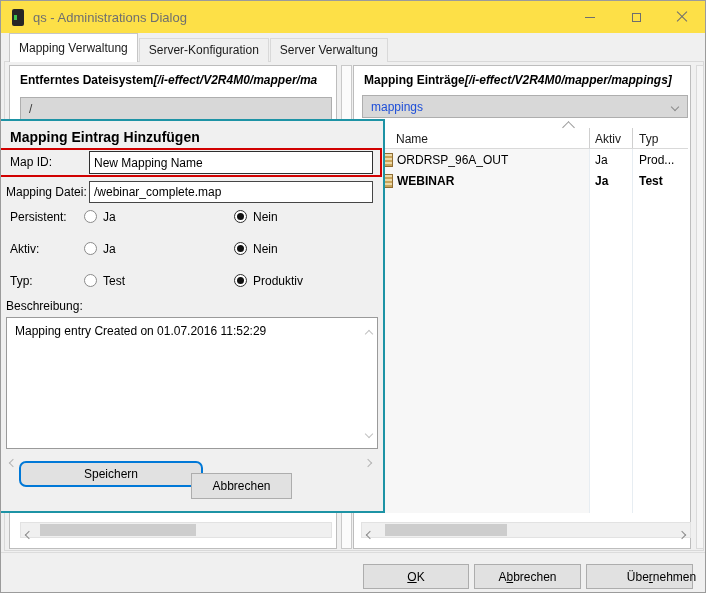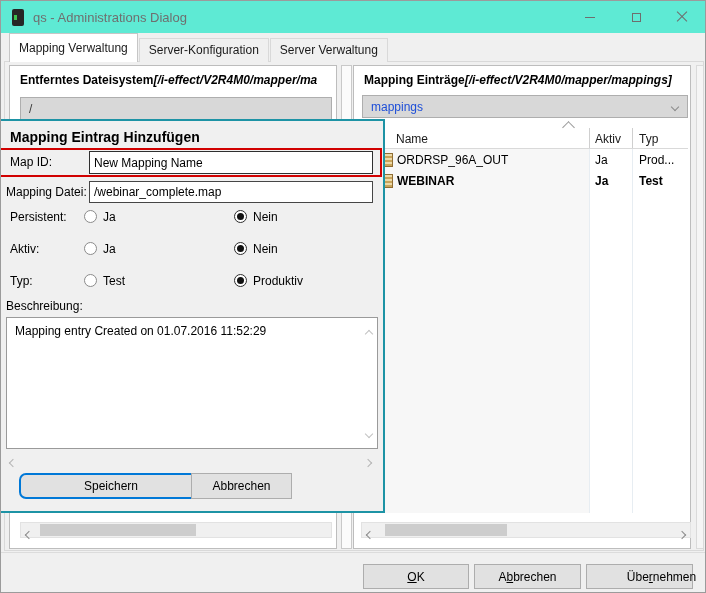--- a/index.html
+++ b/index.html
@@ -3,21 +3,21 @@
 <meta charset="utf-8">
 <style>
   html,body{margin:0;padding:0;background:#cfcfcf;}
   *{box-sizing:border-box;}
   #window{
     position:relative;width:706px;height:593px;overflow:hidden;
     background:#f0f0f0;border:1px solid #9b9b9b;
     font-family:"Liberation Sans","DejaVu Sans",sans-serif;font-size:12px;color:#000;
   }
   
-  .titlebar{position:absolute;left:0;top:0;width:100%;height:32px;background:#5eead4;}
+  .titlebar{position:absolute;left:0;top:0;width:100%;height:32px;background:#fde047;}
   .app-icon{position:absolute;left:11px;top:8px;width:12px;height:17px;background:#262626;border-radius:2px;}
   .app-icon::after{content:"";position:absolute;left:2px;top:6px;width:3px;height:5px;background:#3ec24e;}
   .win-title{position:absolute;left:32px;top:9px;font-size:13px;color:#6f6f6f;white-space:nowrap;}
   .win-controls{position:absolute;right:0;top:0;height:32px;display:flex;}
   .wbtn{width:46px;height:32px;display:flex;align-items:center;justify-content:center;}
   .g-min{width:10px;height:1px;background:#6e6e6e;}
   .g-max{width:9px;height:9px;border:1px solid #6e6e6e;}
   .g-close{position:relative;width:12px;height:12px;}
   .g-close::before,.g-close::after{content:"";position:absolute;left:-1px;top:5px;width:14px;height:1px;background:#6e6e6e;}
   .g-close::before{transform:rotate(45deg);} .g-close::after{transform:rotate(-45deg);}
@@ -202,21 +202,21 @@
 
     <span class="dlg-label" style="left:6px;top:178px;">Beschreibung:</span>
     <div class="desc-box">
       <textarea style="">Mapping entry Created on 01.07.2016 11:52:29</textarea>
       <span class="desc-chv" style="top:8px;"><span class="chv up"></span></span>
       <span class="desc-chv" style="bottom:8px;"><span class="chv down"></span></span>
     </div>
     <span class="dlg-hchv" style="left:10px;"><span class="chv left"></span></span>
     <span class="dlg-hchv" style="right:12px;"><span class="chv right"></span></span>
 
-    <div class="btn primary" style="left:19px;top:352px;width:184px;border-radius:7px;">Speichern</div>
+    <div class="btn primary" style="left:19px;top:340px;width:184px;border-radius:7px;">Speichern</div>
     <div class="btn" style="left:191px;top:352px;width:101px;">Abbrechen</div>
   </div>
 
   <div class="footer">
     <div class="btn fbtn" style="left:362px;width:106px;">
       <span></span>
         <span class="u">O</span>
         <span>K</span>
     </div>
     <div class="btn fbtn" style="left:473px;width:107px;">

